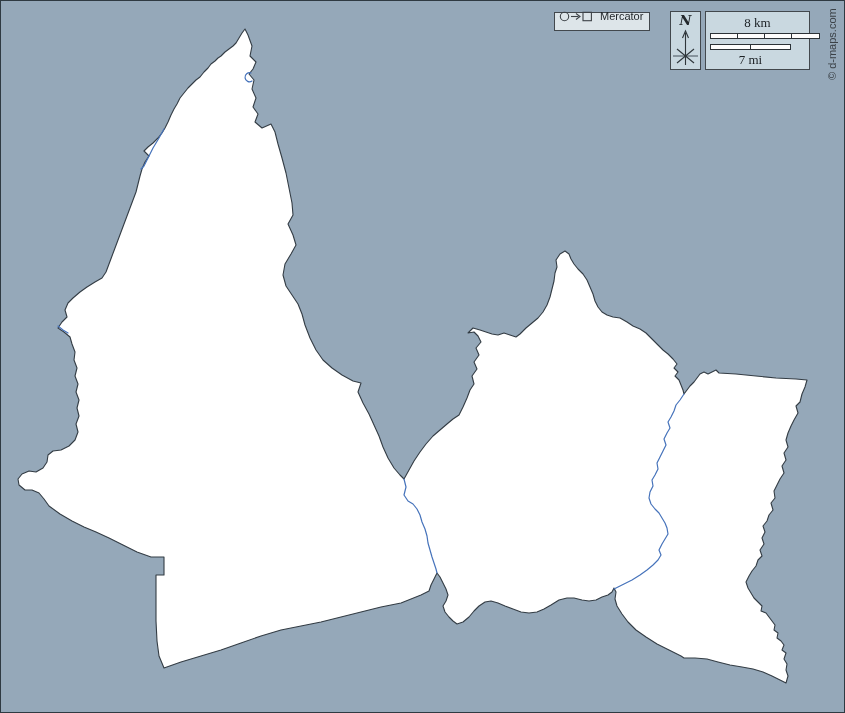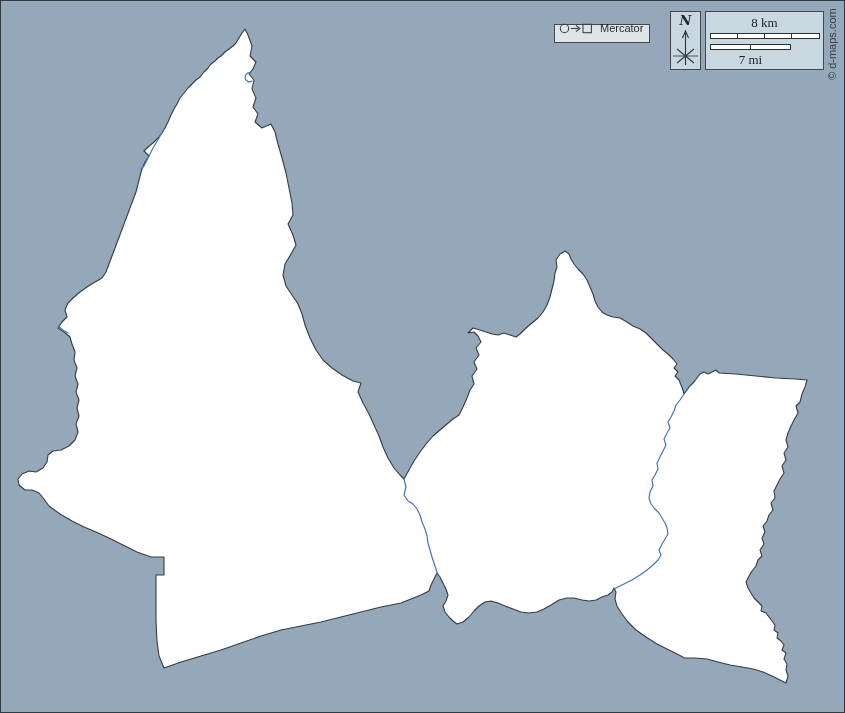--- a/index.html
+++ b/index.html
@@ -14,32 +14,32 @@
   .land{fill:var(--land,#fff);stroke:var(--coastline,#333c44);stroke-width:1.1;stroke-linejoin:round;}
   .river{fill:none;stroke:var(--river,#4673bb);stroke-width:1.2;stroke-linecap:round;stroke-linejoin:round;}
   .panel{
     position:absolute;background:var(--panel,#c9d8e0);
     border:1px solid var(--panel_border,#42484d);box-sizing:border-box;
   }
   
   #projection-badge{
     left:553px;top:11px;height:19px;
     background:var(--panel_light,#dde5e9);
-    display:flex;align-items:center;padding:0 6px 10px 4px;gap:5px;margin-top:12px;
+    display:flex;align-items:center;padding:0 6px 10px 4px;gap:5px;
   }
   #projection-badge .label{font-size:11px;color:#1f2428;line-height:1;}
   
   #compass-panel{left:669px;top:10px;width:31px;height:59px;text-align:center;}
   #compass-panel .north{
     font-family:"DejaVu Serif","Liberation Serif",serif;
     font-style:italic;font-weight:bold;font-size:13px;color:#23282c;
     display:block;margin-top:2px;line-height:14px;
   }
   
-  #scale-panel{left:704px;top:10px;width:119px;height:59px;}
+  #scale-panel{left:704px;top:10px;width:105px;height:59px;}
   #scale-panel .scale-text{
     position:absolute;font-family:"Liberation Serif",serif;
     font-size:13px;color:#1c2125;text-align:center;line-height:13px;
   }
   #scale-km-label{left:0;right:0;top:4px;}
   #scale-mi-label{left:4px;width:81px;top:41px;}
   .bar{position:absolute;height:6px;background:#fdfdfd;border:1px solid #2b3237;box-sizing:border-box;}
   #scale-bar-km{left:4px;top:21px;width:110px;}
   #scale-bar-mi{left:4px;top:32px;width:81px;}
   .tick{position:absolute;top:0;bottom:0;width:1px;background:#2b3237;}

